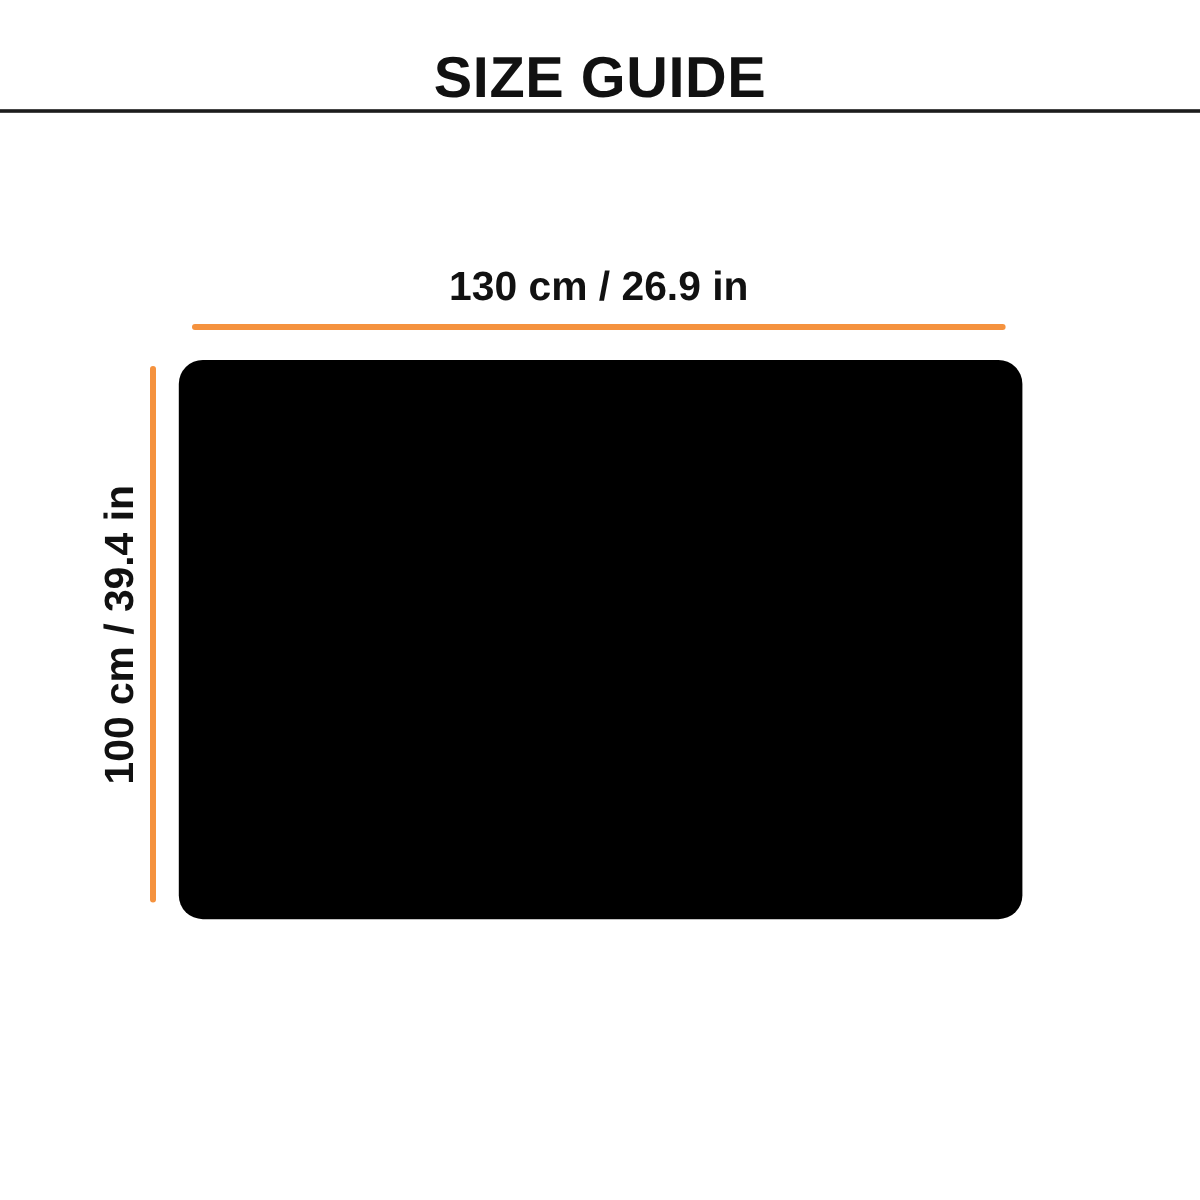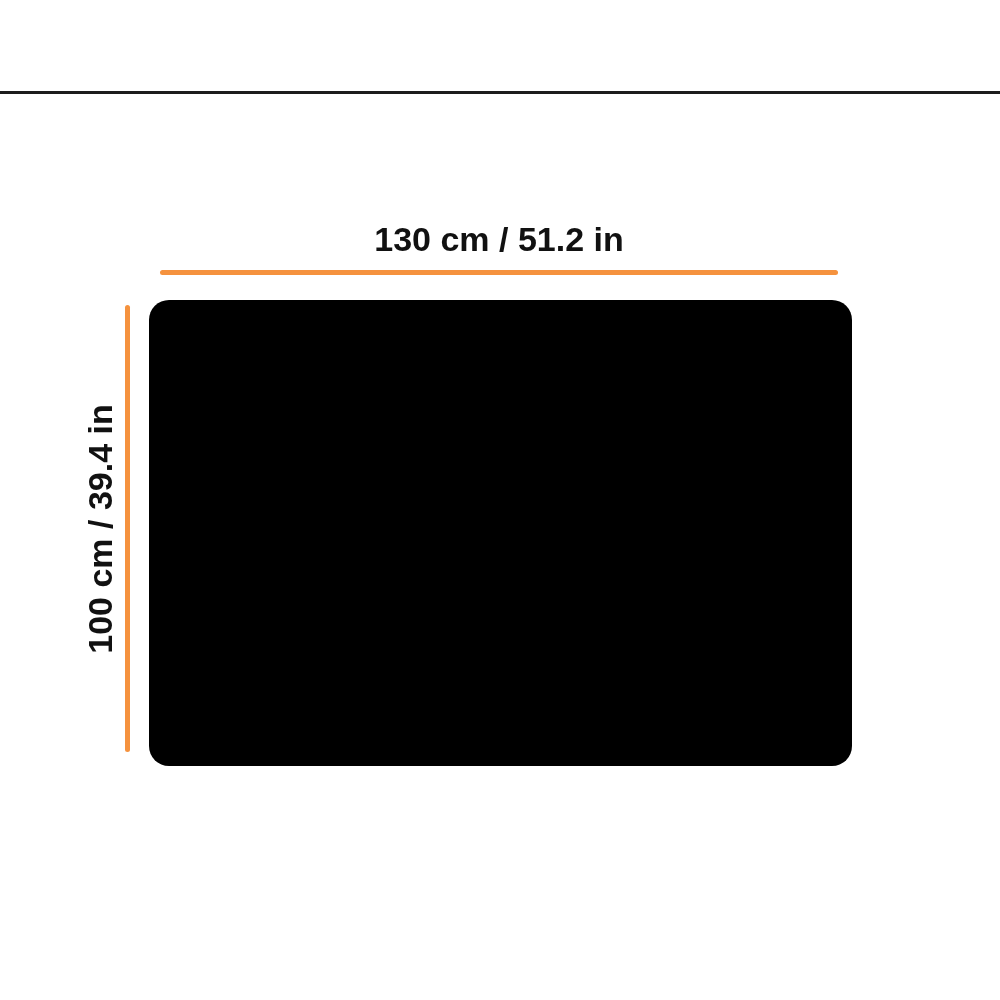--- a/index.html
+++ b/index.html
@@ -86,24 +86,25 @@
     height: 466px;
     border-radius: 20px;
     background: var(--product, #000000);
   }
 </style>
 </head>
 <body>
 
 <div class="canvas">
 
+  <div class="page-title">SIZE GUIDE</div>
 
   <div class="title-divider"></div>
 
-  <div class="width-label">130 cm / 51.2 in</div>
+  <div class="width-label">130 cm / 26.9 in</div>
 
   <div class="width-line"></div>
 
   <div class="height-label">100 cm / 39.4 in</div>
 
   <div class="height-line"></div>
 
   <div class="product-rect"></div>
 
 </div>

